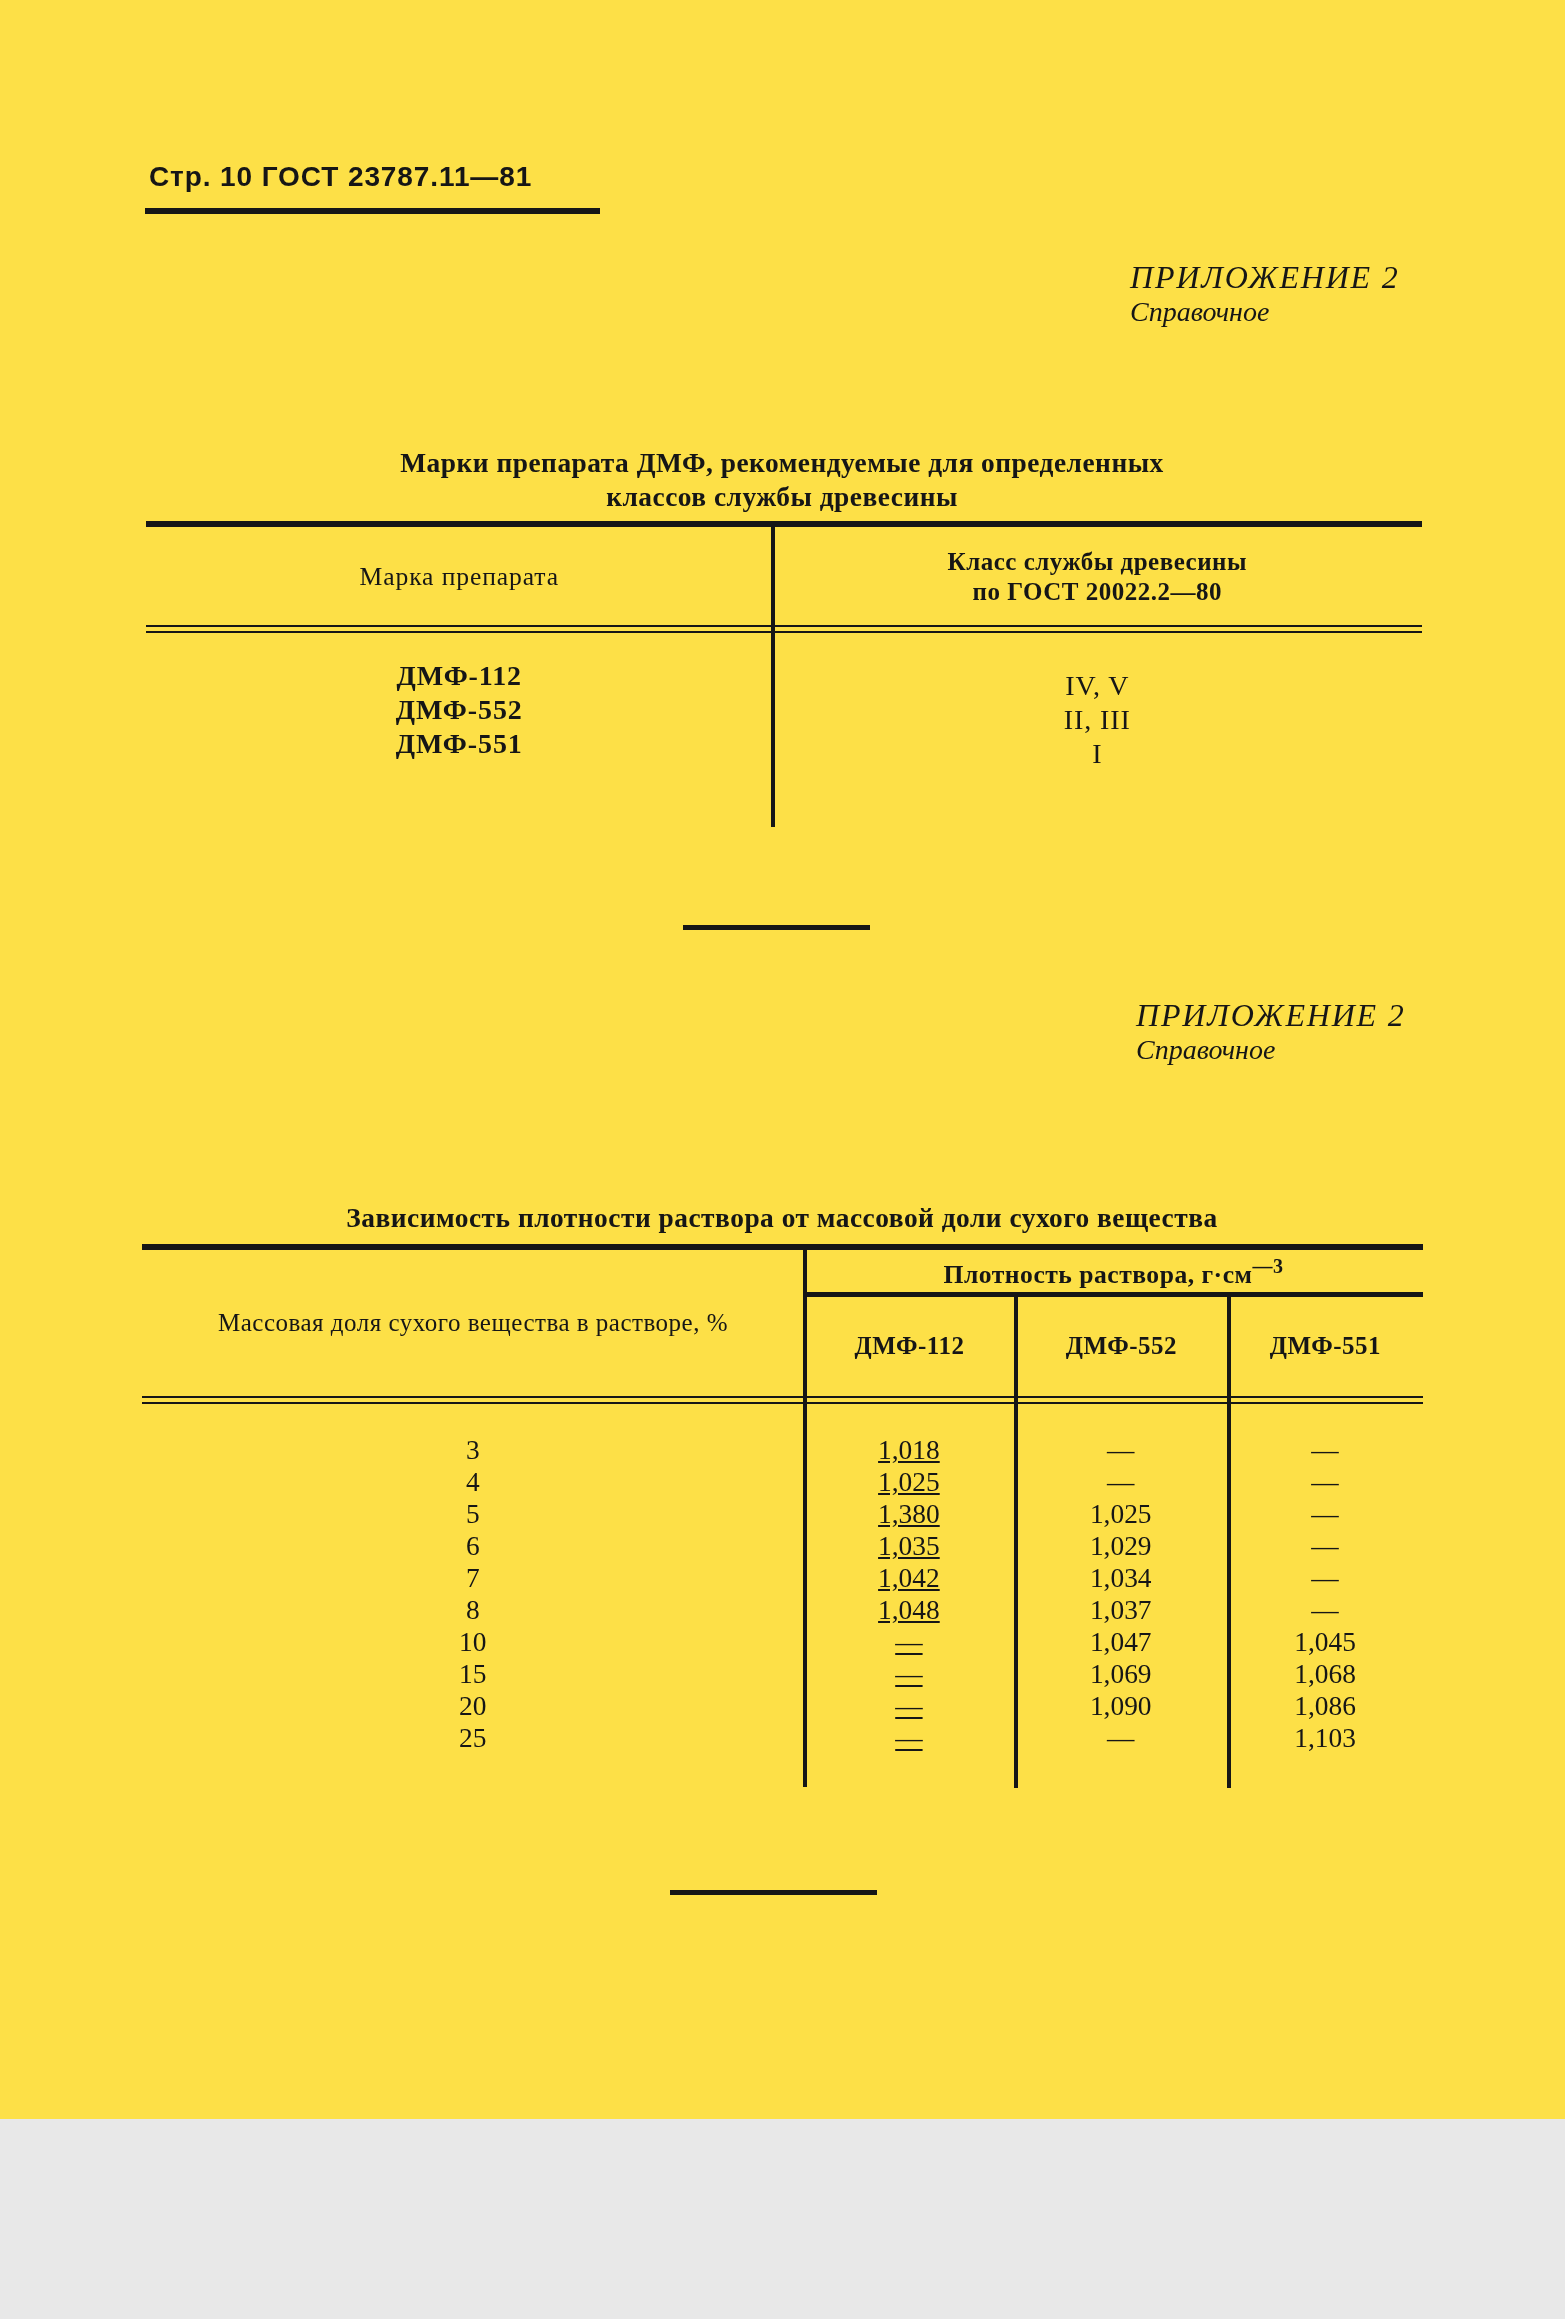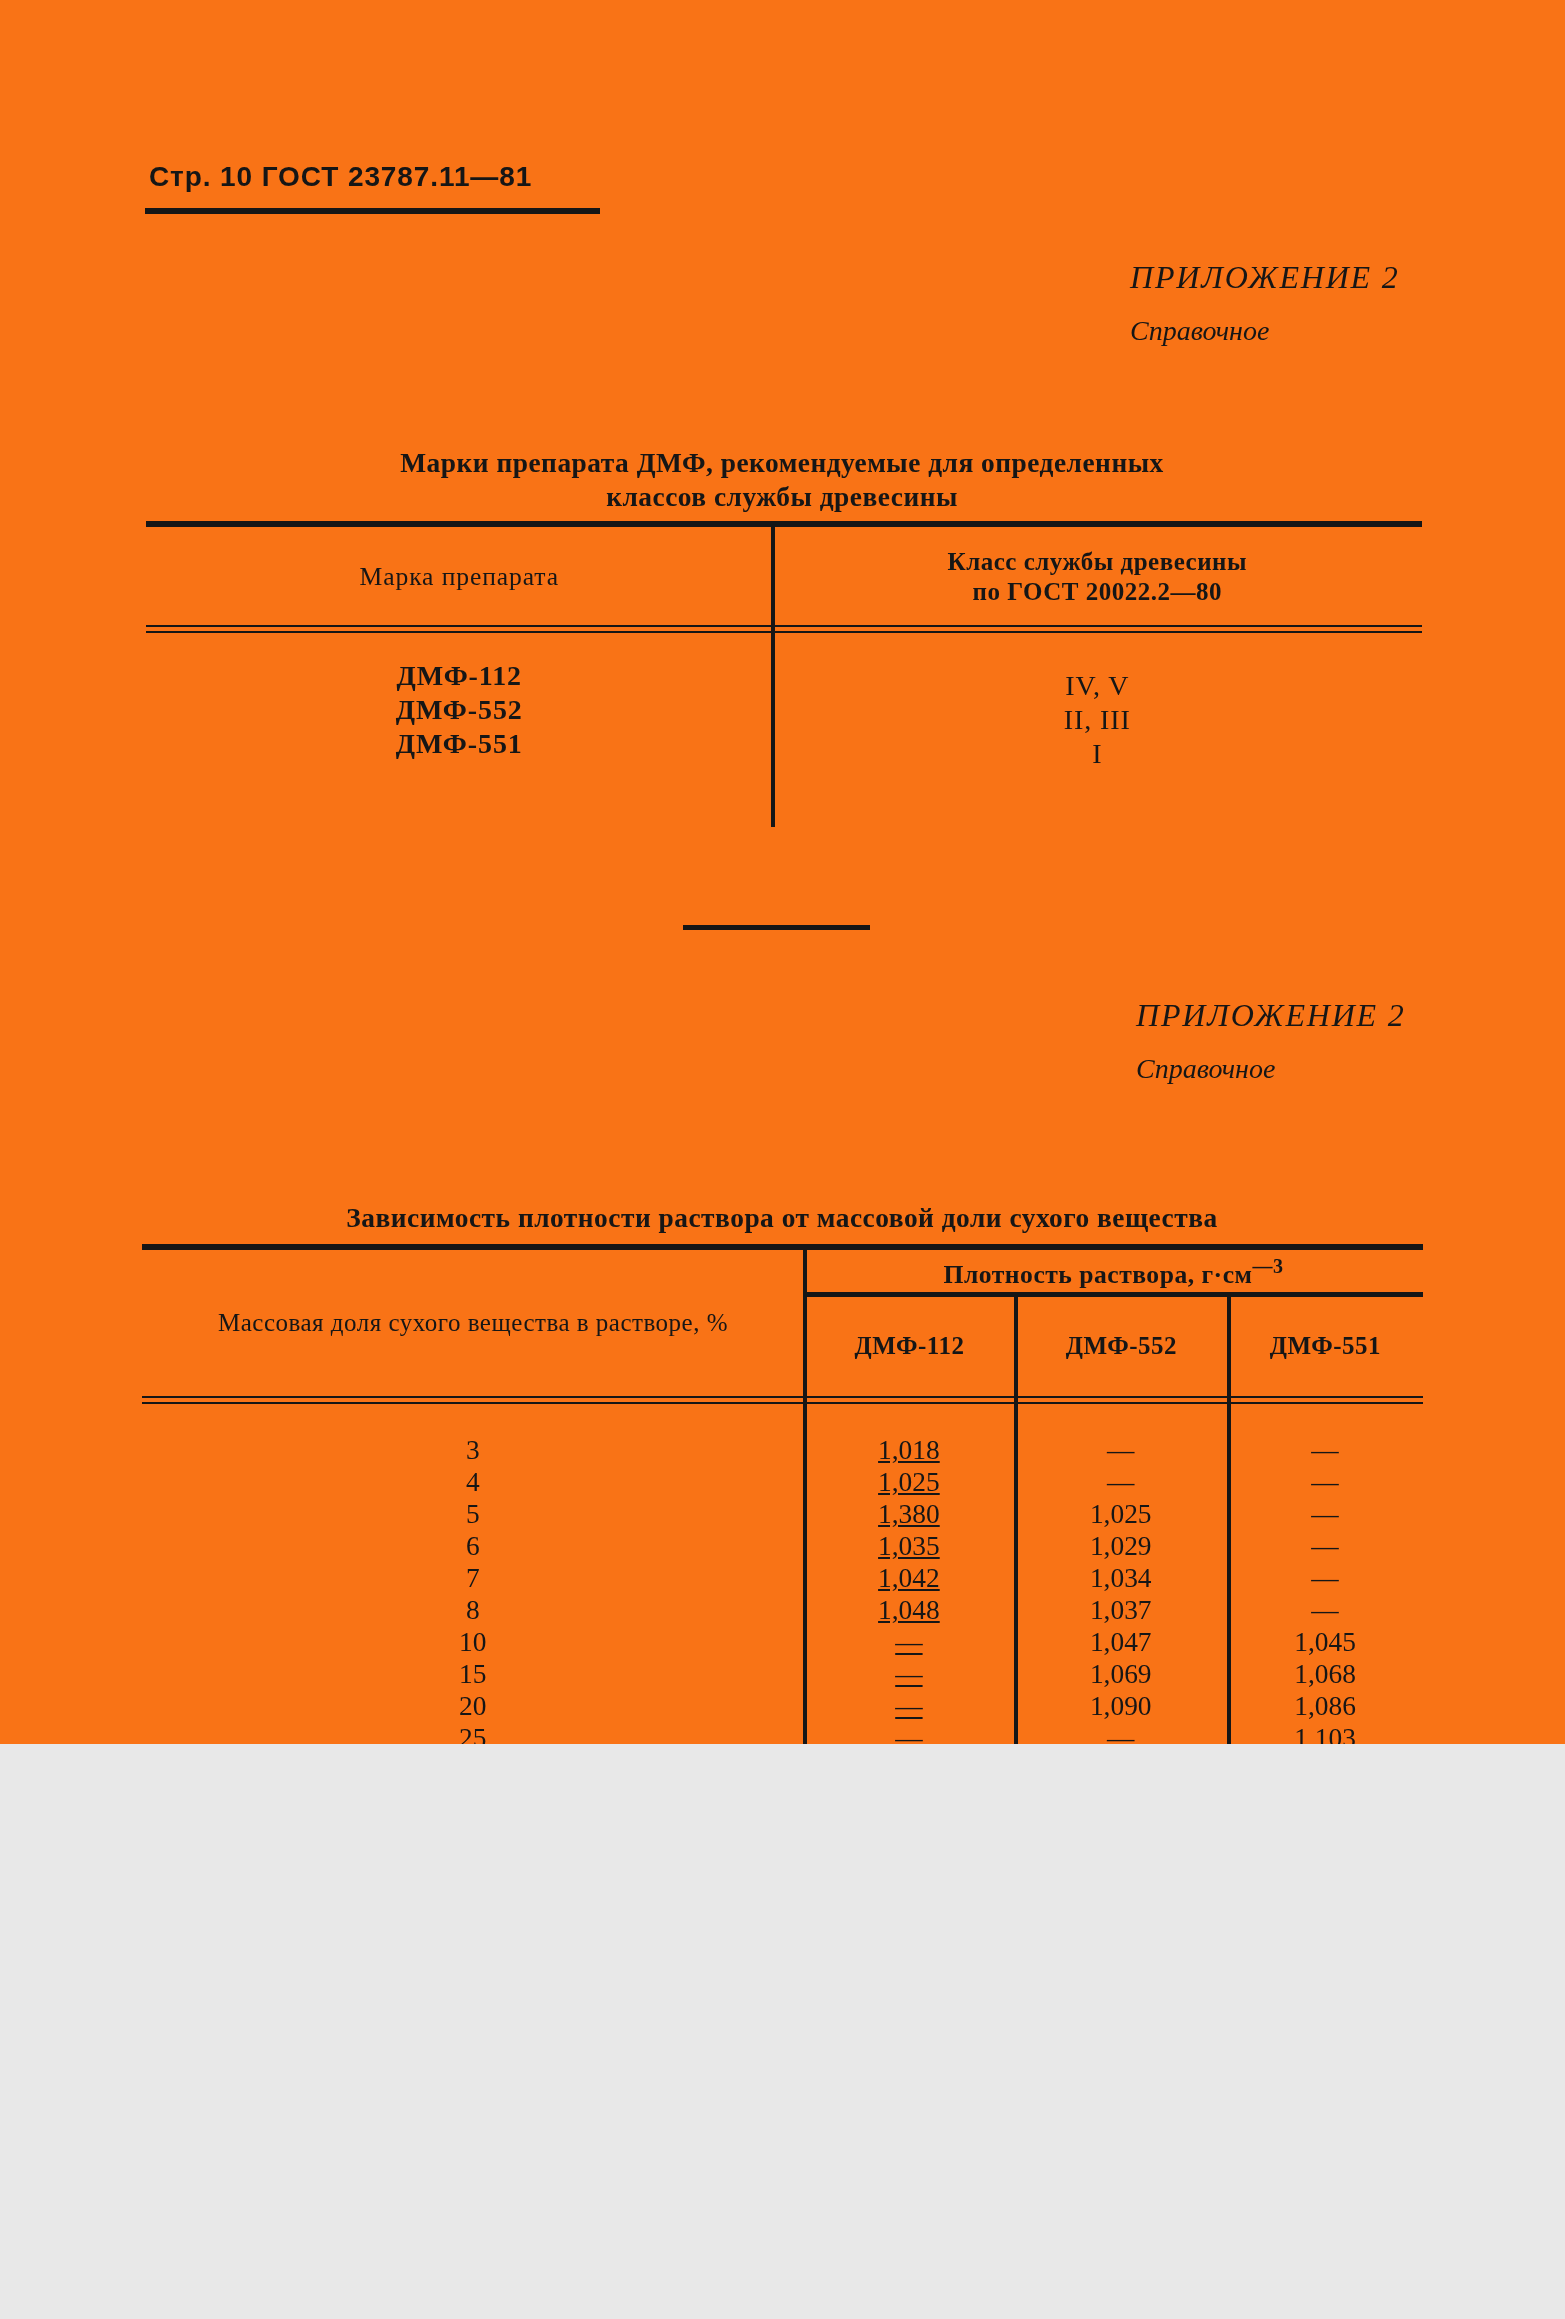--- a/index.html
+++ b/index.html
@@ -1,39 +1,39 @@
 <!DOCTYPE html>
 <html lang="ru" style="font-size:14.6px"><head>
 <meta charset="utf-8">
 <style>
   html, body { margin: 0; padding: 0; background: #e8e8e8; }
   .page {
     position: relative;
     width: 1565px;
-    height: 1744px;
-    background: #f97316;
+    height: 2119px;
+    background: #fde047;
     color: #161616;
     font-family: "Liberation Serif", "DejaVu Serif", serif;
     overflow: hidden;
   }
   .abs { position: absolute; }
 
   
   .page-header {
     left: 149px; top: 161px;
     font-family: "Liberation Sans", "DejaVu Sans", sans-serif;
     font-weight: 700; font-size: 28px; letter-spacing: 0.9px;
     white-space: nowrap;
   }
   .page-header-rule { left: 145px; top: 208px; width: 455px; height: 5.5px; background: #161616; }
 
   
   .appendix { font-style: italic; white-space: nowrap; }
   .appendix .app-label { font-size: 32px; letter-spacing: 1.8px; }
-  .appendix .app-sub   { font-size: 28px; margin-top: 19px; }
+  .appendix .app-sub   { font-size: 28px; margin-top: 0; }
   .appendix1 { left: 1130px; top: 259px; }
   .appendix2 { left: 1136px; top: 997px; }
 
   
   .tbl-title {
     left: 91px; width: 1382px; text-align: center;
     font-weight: 700; font-size: 27.4px; line-height: 34px;
     letter-spacing: 0.5px;
   }
   .title1 { top: 446px; }

